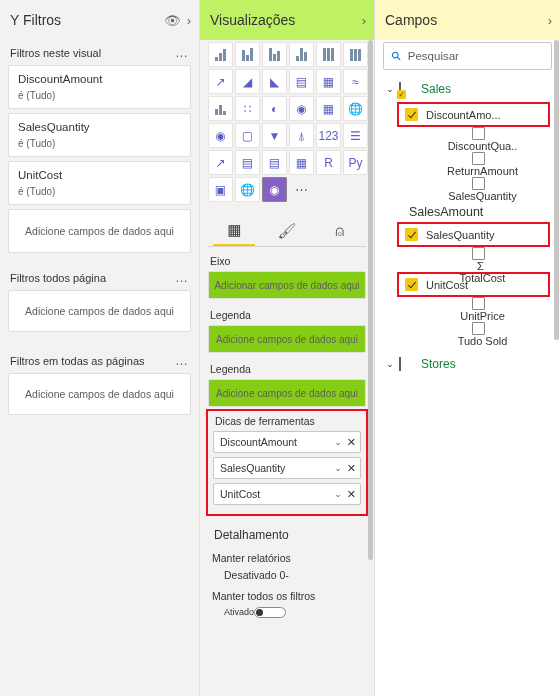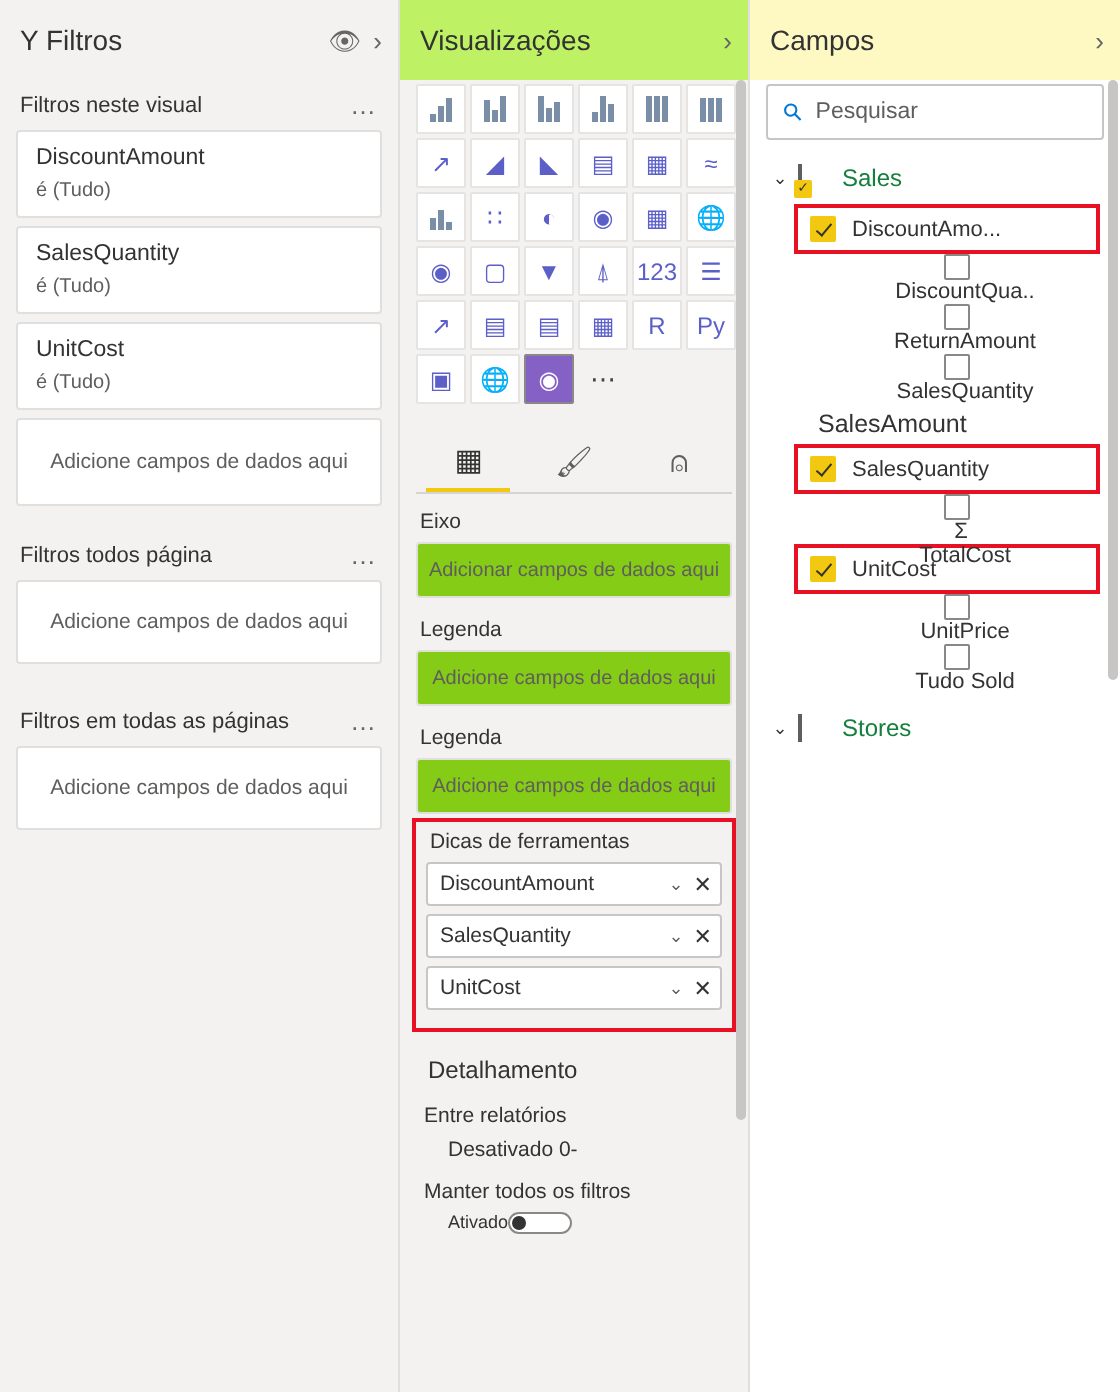--- a/index.html
+++ b/index.html
@@ -572,21 +572,21 @@
         <span class="cx">✕</span>
       </div>
       <div class="fieldchip">
         <span class="nm">UnitCost</span>
         <span class="cv">⌄</span>
         <span class="cx">✕</span>
       </div>
     </div>
 
     <div class="drill-title">Detalhamento</div>
-    <div class="drill-sub">Entre relatórios</div>
+    <div class="drill-sub">Manter relatórios</div>
     <div class="drill-val">Desativado 0-</div>
     <div class="drill-sub">Manter todos os filtros</div>
     <div class="toggle">
       <span>Ativado</span>
       <span class="switch">
           <i></i>
         </span>
     </div>
 
     <div class="vscroll"></div>

